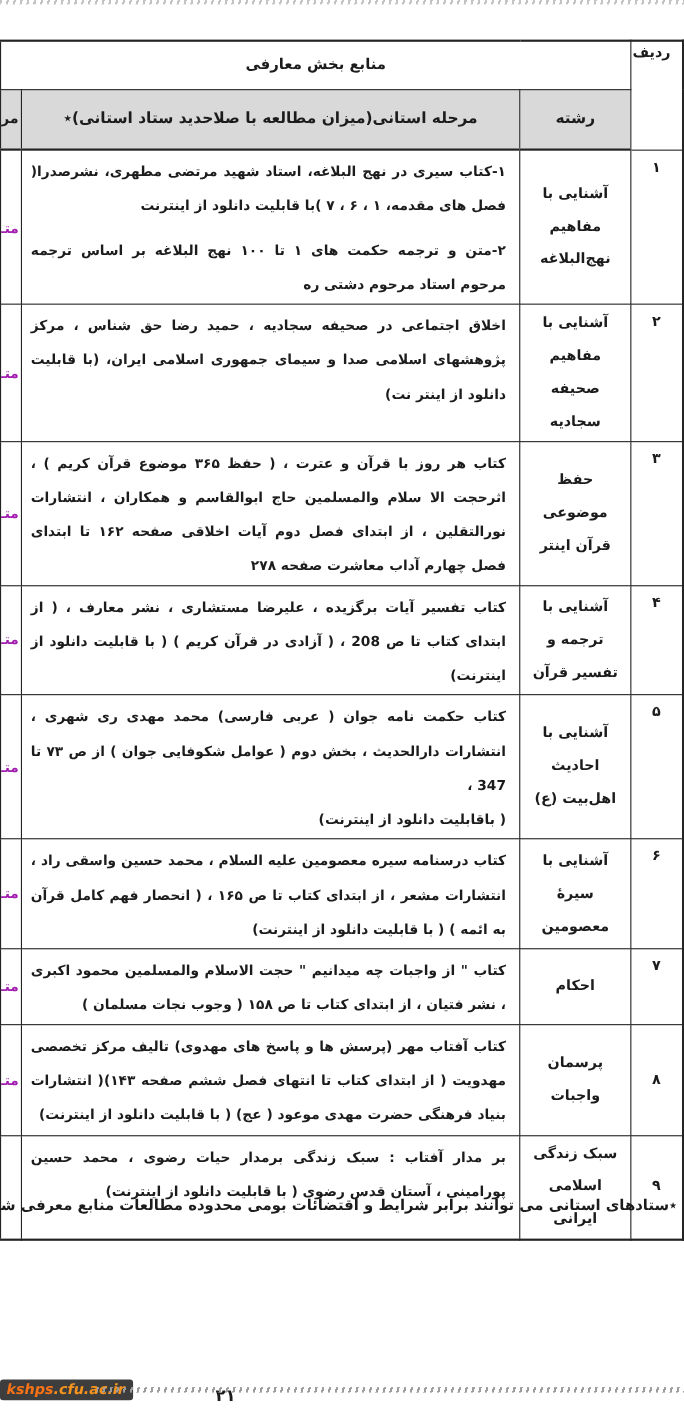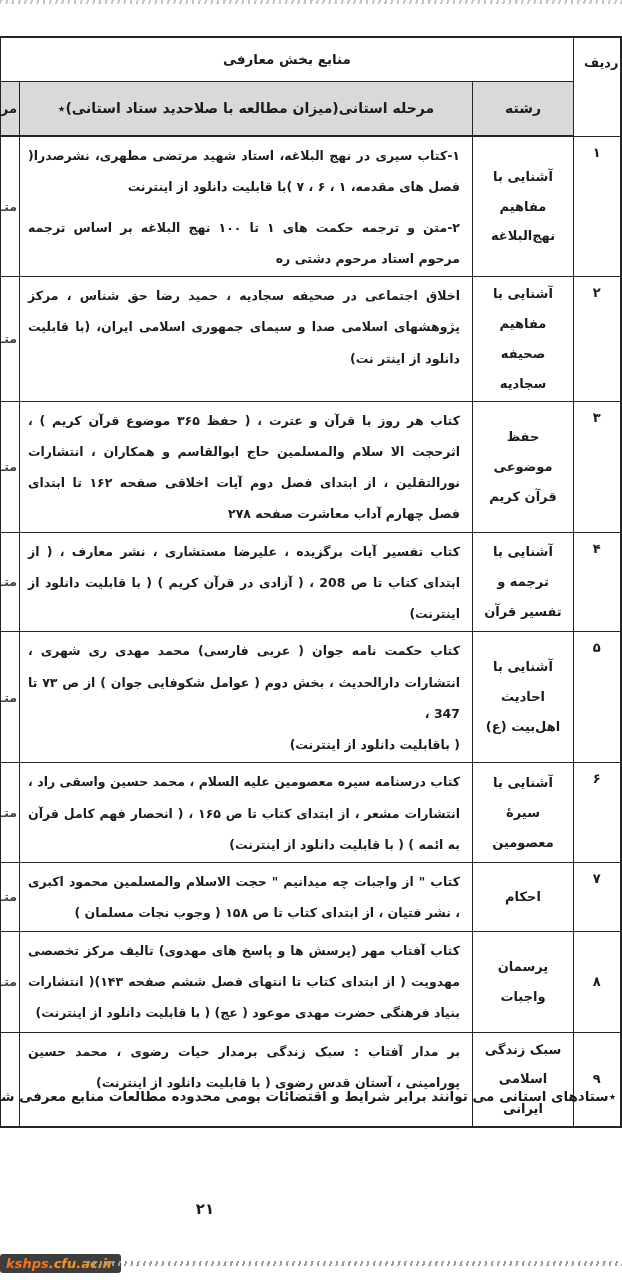--- a/index.html
+++ b/index.html
@@ -18,38 +18,38 @@
   table.main-table{
     width:620px;table-layout:fixed;border-collapse:collapse;direction:rtl;
     border:2px solid #242424;border-left:none;
   }
   table.main-table td{border:1px solid #242424;overflow:hidden;}
   td.cut-cell{border-left:none;}
   tr.head1{height:44px;}
   tr.head2{height:55px;}
   tr.head2 td{border-bottom:2px solid #242424;}
   .gray{background:#d9d9d9;}
-  .radif-head{vertical-align:top;text-align:right;padding-top:17px;font-size:13px;}
+  .radif-head{vertical-align:top;text-align:left;padding-top:3px;font-size:13px;}
   .title-cell{vertical-align:middle;text-align:center;font-size:13.5px;}
   .field-head,.stage-head{vertical-align:middle;text-align:center;font-size:14px;}
   .cut-head{vertical-align:middle;text-align:right;padding-right:2px;font-size:13px;white-space:nowrap;}
   .num-cell{vertical-align:top;text-align:center;padding-top:8px;font-size:13px;}
   .num-cell.mid{vertical-align:middle;padding-top:0;}
   .field-cell{vertical-align:middle;text-align:center;font-size:13px;line-height:2.3;padding:2px 6px;}
   .src-cell{vertical-align:top;text-align:justify;font-size:12.5px;line-height:2.5;padding:3px 12px 2px 8px;}
   .src-cell p{margin:0;}
   .src-cell p.gap{margin-top:9px;}
   .cut-red{vertical-align:middle;text-align:right;padding-right:2px;font-size:12.5px;white-space:nowrap;}
-  .red{color:#404040;}
+  .red{color:#a21caf;}
   
   .footnote{position:absolute;top:1088px;left:0;right:6px;direction:rtl;font-size:13.5px;}
   .fn-line1{white-space:nowrap;overflow:hidden;}
   .fn-line2{margin-top:16px;}
   
-  .page-num{position:absolute;top:1200px;left:180px;width:50px;text-align:center;font-size:15px;}
+  .page-num{position:absolute;top:1260px;left:180px;width:50px;text-align:center;font-size:15px;}
   
   .footer{position:absolute;top:1254px;left:0;right:0;height:20px;}
   .site-badge{
     position:absolute;left:0;top:0;height:19px;line-height:19px;
     background:#3d3d3d;border-radius:3px;padding:0 8px 0 6px;
     font-style:italic;font-size:13px;direction:ltr;white-space:nowrap;
   }
   .site-white{color:#f97316;}
   .site-orange{color:#f7941d;}
   .footer-hatch{
@@ -94,21 +94,21 @@
         <tr style="height: 103px;">
           <td class="num-cell">۲</td>
           <td class="field-cell">آشنایی با مفاهیم صحیفه سجادیه</td>
           <td class="src-cell">
             <p>اخلاق اجتماعی در صحیفه سجادیه ، حمید رضا حق شناس ، مرکز پژوهشهای اسلامی صدا و سیمای جمهوری اسلامی ایران، (با قابلیت دانلود از اینتر نت)</p>
           </td>
           <td class="cut-cell cut-red red">متـ</td>
         </tr>
         <tr style="height: 97px;">
           <td class="num-cell">۳</td>
-          <td class="field-cell">حفظ موضوعی قرآن کریم</td>
+          <td class="field-cell">حفظ موضوعی قرآن اینتر</td>
           <td class="src-cell">
             <p>کتاب هر روز با قرآن و عترت ، ( حفظ ۳۶۵ موضوع قرآن کریم ) ، اثرحجت الا سلام والمسلمین حاج ابوالقاسم و همکاران ، انتشارات نورالتقلین ، از ابتدای فصل دوم  آیات اخلاقی صفحه ۱۶۲ تا ابتدای فصل چهارم آداب معاشرت صفحه ۲۷۸</p>
           </td>
           <td class="cut-cell cut-red red">متـ</td>
         </tr>
         <tr style="height: 88px;">
           <td class="num-cell">۴</td>
           <td class="field-cell">آشنایی با ترجمه و تفسیر قرآن</td>
           <td class="src-cell">
             <p>کتاب تفسیر آیات برگزیده ، علیرضا مستشاری ، نشر معارف ، ( از ابتدای کتاب تا ص 208 ، ( آزادی در قرآن کریم ) ( با قابلیت دانلود از اینترنت)</p>

